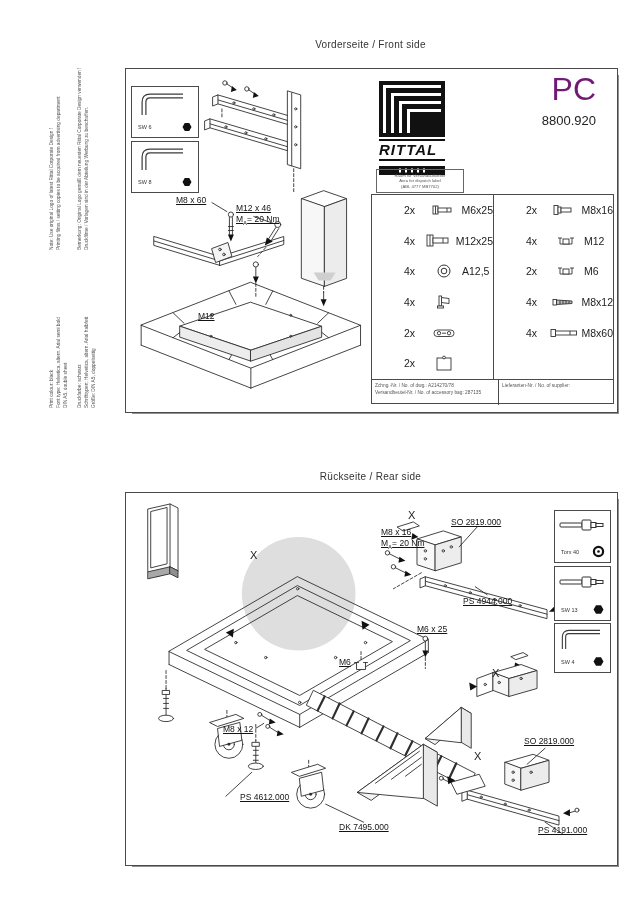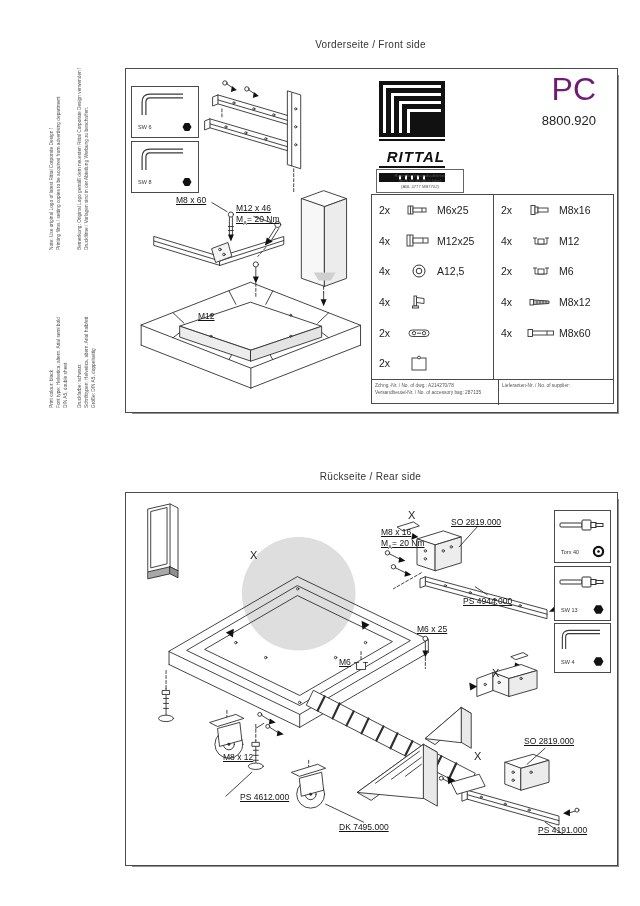--- a/index.html
+++ b/index.html
@@ -14,32 +14,32 @@
   .drawing-svg{position:absolute;left:0;top:0;width:100%;height:100%;}
   .dlabel{position:absolute;font-size:8.5px;white-space:nowrap;color:#141414;text-decoration:underline;}
   .dlabel sub{font-size:6px;}
   .xmark{position:absolute;font-size:11px;color:#222;}
   .toolbox{position:absolute;border:1px solid #4a4a4a;background:#fff;}
   .toolrow{position:absolute;left:6px;right:5px;bottom:4px;display:flex;align-items:center;justify-content:space-between;}
   .toolrow .tlabel{font-size:5.5px;color:#333;}
   
   #brand-block{position:absolute;left:253px;top:12px;width:66px;}
   #logo-square{display:block;}
-  #brand-name{font-size:15px;font-weight:bold;font-style:italic;letter-spacing:1px;text-align:right;border-top:2px solid #111;border-bottom:2px solid #111;margin-top:2px;padding:7px 0 1px 0;color:#111;}
+  #brand-name{font-size:15px;font-weight:bold;font-style:italic;letter-spacing:1px;text-align:left;border-top:2px solid #111;border-bottom:2px solid #111;margin-top:2px;padding:0 0 1px 0;color:#111;}
   #pc-block{position:absolute;right:21px;top:8px;text-align:right;}
   #pc-product{font-size:32px;line-height:24px;color:#701a75;text-align:right;}
   #pc-model{font-size:13px;color:#222;margin-top:12px;}
   #dispatch-box{position:absolute;left:250px;top:100px;width:88px;height:24px;border:1px solid #666;text-align:center;font-size:4.2px;line-height:5.4px;color:#555;padding-top:3px;box-sizing:border-box;}
   #info-grid{position:absolute;left:245px;top:125px;width:243px;height:210px;border:1px solid #4a4a4a;box-sizing:border-box;}
   .parts-area{position:absolute;left:0;top:0;width:100%;height:184px;}
   .pcol{position:absolute;top:0;height:184px;}
   .pcol.left{left:0;width:121px;border-right:1px solid #4a4a4a;}
   .pcol.right{left:122px;right:0;}
   .prow{height:30.6px;display:flex;align-items:center;}
-  .prow .qty{width:22px;padding-left:7px;font-size:10.5px;color:#222;}
+  .prow .qty{width:22px;padding-left:7px;font-size:10.5px;color:#222;margin-left:25px;}
   .prow .picon{width:36px;display:flex;justify-content:center;}
   .prow .plabel{font-size:10.5px;color:#222;}
   .footer-row{position:absolute;left:0;top:184px;width:100%;height:25px;border-top:1px solid #4a4a4a;display:flex;}
   .fcell{font-size:4.8px;line-height:7px;color:#555;padding:2px 3px;box-sizing:border-box;}
   .fcell.left{width:127px;border-right:1px solid #4a4a4a;}
   .fcell.right{flex:1;}
   .hexsym{display:block;}
 </style>
 </head>
 <body>
@@ -594,21 +594,21 @@
   </svg>
 
   <span class="xmark" style="left:282px;top:16px;">X</span>
   <span class="dlabel" style="left:255px;top:34px;">M8 x 16</span>
   <span class="dlabel" style="left:255px;top:45px;"><span>M</span><sub>A</sub><span>= 20 Nm</span></span>
   <span class="dlabel" style="left:325px;top:24px;">SO 2819.000</span>
   <span class="dlabel" style="left:337px;top:103px;">PS 4944.000</span>
   <span class="xmark" style="left:124px;top:56px;">X</span>
   <span class="dlabel" style="left:291px;top:131px;">M6 x 25</span>
   <span class="dlabel" style="left:213px;top:164px;">M6</span>
-  <span class="dlabel" style="left:97px;top:231px;margin-top:28px;">M8 x 12</span>
+  <span class="dlabel" style="left:97px;top:231px;">M8 x 12</span>
   <span class="dlabel" style="left:66px;top:299px;padding-left:48px;">PS 4612.000</span>
   <span class="dlabel" style="left:213px;top:329px;">DK 7495.000</span>
   <span class="xmark" style="left:366px;top:174px;">X</span>
   <span class="xmark" style="left:348px;top:257px;">X</span>
   <span class="dlabel" style="left:398px;top:243px;">SO 2819.000</span>
   <span class="dlabel" style="left:412px;top:332px;">PS 4191.000</span>
 
   <div class="toolbox" style="left:428px;top:17px;width:55px;height:51px;">
     <svg width="46" height="20" style="position:absolute;left:4px;top:4px;">
       <g stroke="#333" stroke-width="1" fill="#fff">

